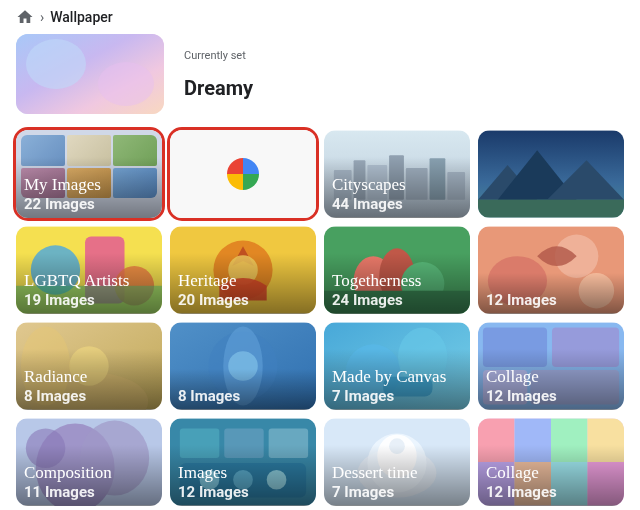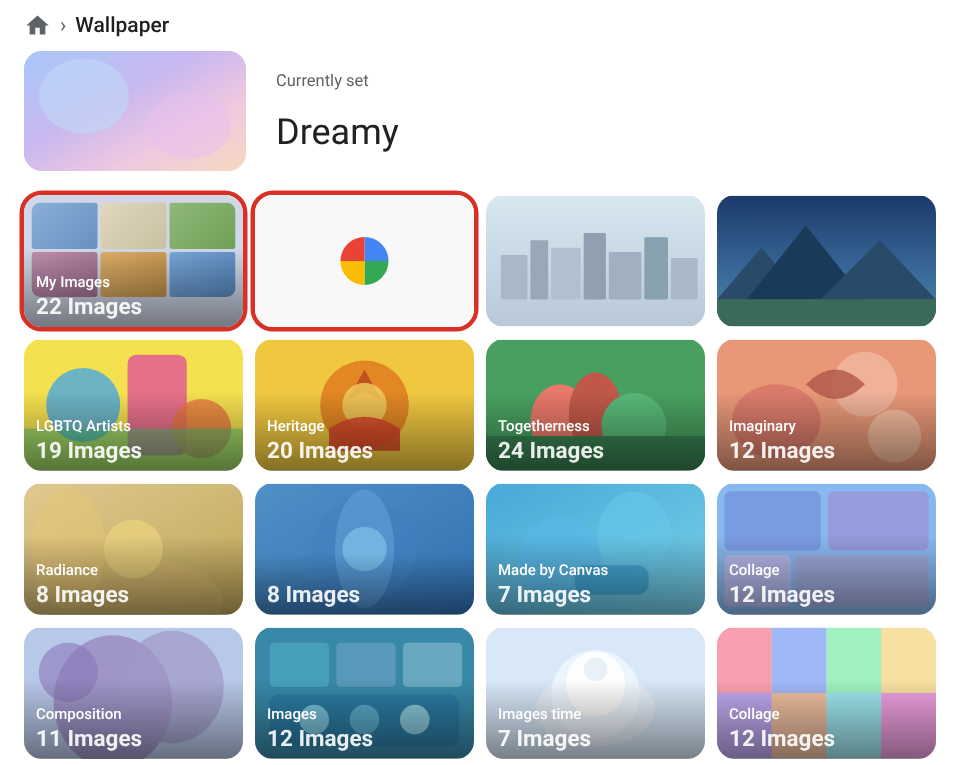--- a/index.html
+++ b/index.html
@@ -39,22 +39,22 @@
     .current-info {
       display: flex;
       flex-direction: column;
       gap: 14px;
     }
     .currently-set-label {
       font-size: 11px;
       color: #5f6368;
     }
     .currently-set-name {
-      font-size: 24px;
-      font-weight: 400;
+      font-size: 20px;
+      font-weight: 700;
       color: #202124;
     }
 
     
     .grid-container {
       padding: 4px 16px 0 16px;
       display: grid;
       grid-template-columns: repeat(4, 1fr);
       gap: 8px;
     }
@@ -76,24 +76,25 @@
     .item-label-container {
       position: absolute;
       bottom: 0;
       left: 0;
       right: 0;
       padding: 18px 8px 5px 8px;
       background: linear-gradient(transparent, rgba(0,0,0,0.45));
       z-index: 3;
     }
     .item-title {
-      font-size: 10px;
+      font-size: 17px;
       font-weight: 500;
       color: #fff;
       line-height: 1.2;
+      font-family: Liberation Serif, serif;
     }
     .item-count {
       font-size: 15px;
       font-weight: 700;
       color: rgba(255,255,255,0.9);
     }
   </style>
 </head>
 <body>
 
@@ -169,20 +170,24 @@
           </defs>
       <rect width="148" height="88" fill="url(#cityGrad)"></rect>
       <rect x="10" y="40" width="18" height="30" fill="#a8b8c8" rx="1"></rect>
       <rect x="30" y="30" width="12" height="40" fill="#98a8b8" rx="1"></rect>
       <rect x="44" y="35" width="20" height="35" fill="#b0c0d0" rx="1"></rect>
       <rect x="66" y="25" width="15" height="45" fill="#90a0b0" rx="1"></rect>
       <rect x="83" y="38" width="22" height="32" fill="#a0b0c0" rx="1"></rect>
       <rect x="107" y="28" width="16" height="42" fill="#88a0b0" rx="1"></rect>
       <rect x="125" y="42" width="18" height="28" fill="#a8b8c8" rx="1"></rect>
     </svg></div>
+      <div class="item-label-container">
+        <div class="item-title">Cityscapes</div>
+        <div class="item-count">44 Images</div>
+      </div>
     </div>
     <div class="grid-item">
       <div style="width: 100%; height: 100%; position: absolute; top: 0px; left: 0px;">
     <svg width="100%" height="100%" viewBox="0 0 148 88" xmlns="http://www.w3.org/2000/svg">
       <defs>
             <linearGradient id="skyGrad" x1="0" y1="0" x2="0" y2="1">
               <stop offset="0%" stop-color="#1a3a6a"></stop>
               <stop offset="60%" stop-color="#3a6a9a"></stop>
               <stop offset="100%" stop-color="#4a8a9a"></stop>
             </linearGradient>
@@ -239,21 +244,20 @@
     <div class="grid-item">
       <div style="width: 100%; height: 100%; position: absolute; top: 0px; left: 0px;">
     <svg width="100%" height="100%" viewBox="0 0 148 88" xmlns="http://www.w3.org/2000/svg">
       <rect width="148" height="88" fill="#e89878"></rect>
       <circle cx="100" cy="30" r="22" fill="#f0b8a0" opacity="0.8"></circle>
       <ellipse cx="40" cy="55" rx="30" ry="25" fill="#d87868" opacity="0.9"></ellipse>
       <circle cx="120" cy="65" r="18" fill="#f8c8a8" opacity="0.7"></circle>
       <path d="M60 30 Q80 10 100 30 Q80 50 60 30Z" fill="#b05848" opacity="0.8"></path>
     </svg></div>
       <div class="item-label-container">
-        <div class="item-title">Imaginary</div>
         <div class="item-count">12 Images</div>
       </div>
     </div>
     <div class="grid-item">
       <div style="width: 100%; height: 100%; position: absolute; top: 0px; left: 0px;">
     <svg width="100%" height="100%" viewBox="0 0 148 88" xmlns="http://www.w3.org/2000/svg">
       <defs>
             <linearGradient id="radGrad" x1="0" y1="0" x2="1" y2="1">
               <stop offset="0%" stop-color="#e0c890"></stop>
               <stop offset="100%" stop-color="#c0a858"></stop>
@@ -353,21 +357,21 @@
     <div class="grid-item">
       <div style="width: 100%; height: 100%; position: absolute; top: 0px; left: 0px;">
     <svg width="100%" height="100%" viewBox="0 0 148 88" xmlns="http://www.w3.org/2000/svg">
       <rect width="148" height="88" fill="#d8e8f8"></rect>
       <ellipse cx="74" cy="55" rx="40" ry="25" fill="#e8f0f8" opacity="0.9"></ellipse>
       <ellipse cx="74" cy="45" rx="30" ry="30" fill="#f0f8ff" opacity="0.8"></ellipse>
       <ellipse cx="74" cy="38" rx="20" ry="22" fill="#ffffff" opacity="0.9"></ellipse>
       <circle cx="74" cy="28" r="8" fill="#e8f0f8"></circle>
     </svg></div>
       <div class="item-label-container">
-        <div class="item-title">Images time</div>
+        <div class="item-title">Dessert time</div>
         <div class="item-count">7 Images</div>
       </div>
     </div>
     <div class="grid-item">
       <div style="width: 100%; height: 100%; position: absolute; top: 0px; left: 0px;">
     <svg width="100%" height="100%" viewBox="0 0 148 88" xmlns="http://www.w3.org/2000/svg">
       <rect width="148" height="88" fill="#e8d0f0"></rect>
       <rect x="0" y="0" width="37" height="44" fill="#f8a0b0"></rect>
       <rect x="37" y="0" width="37" height="44" fill="#a0b8f8"></rect>
       <rect x="74" y="0" width="37" height="44" fill="#a0f0c0"></rect>

